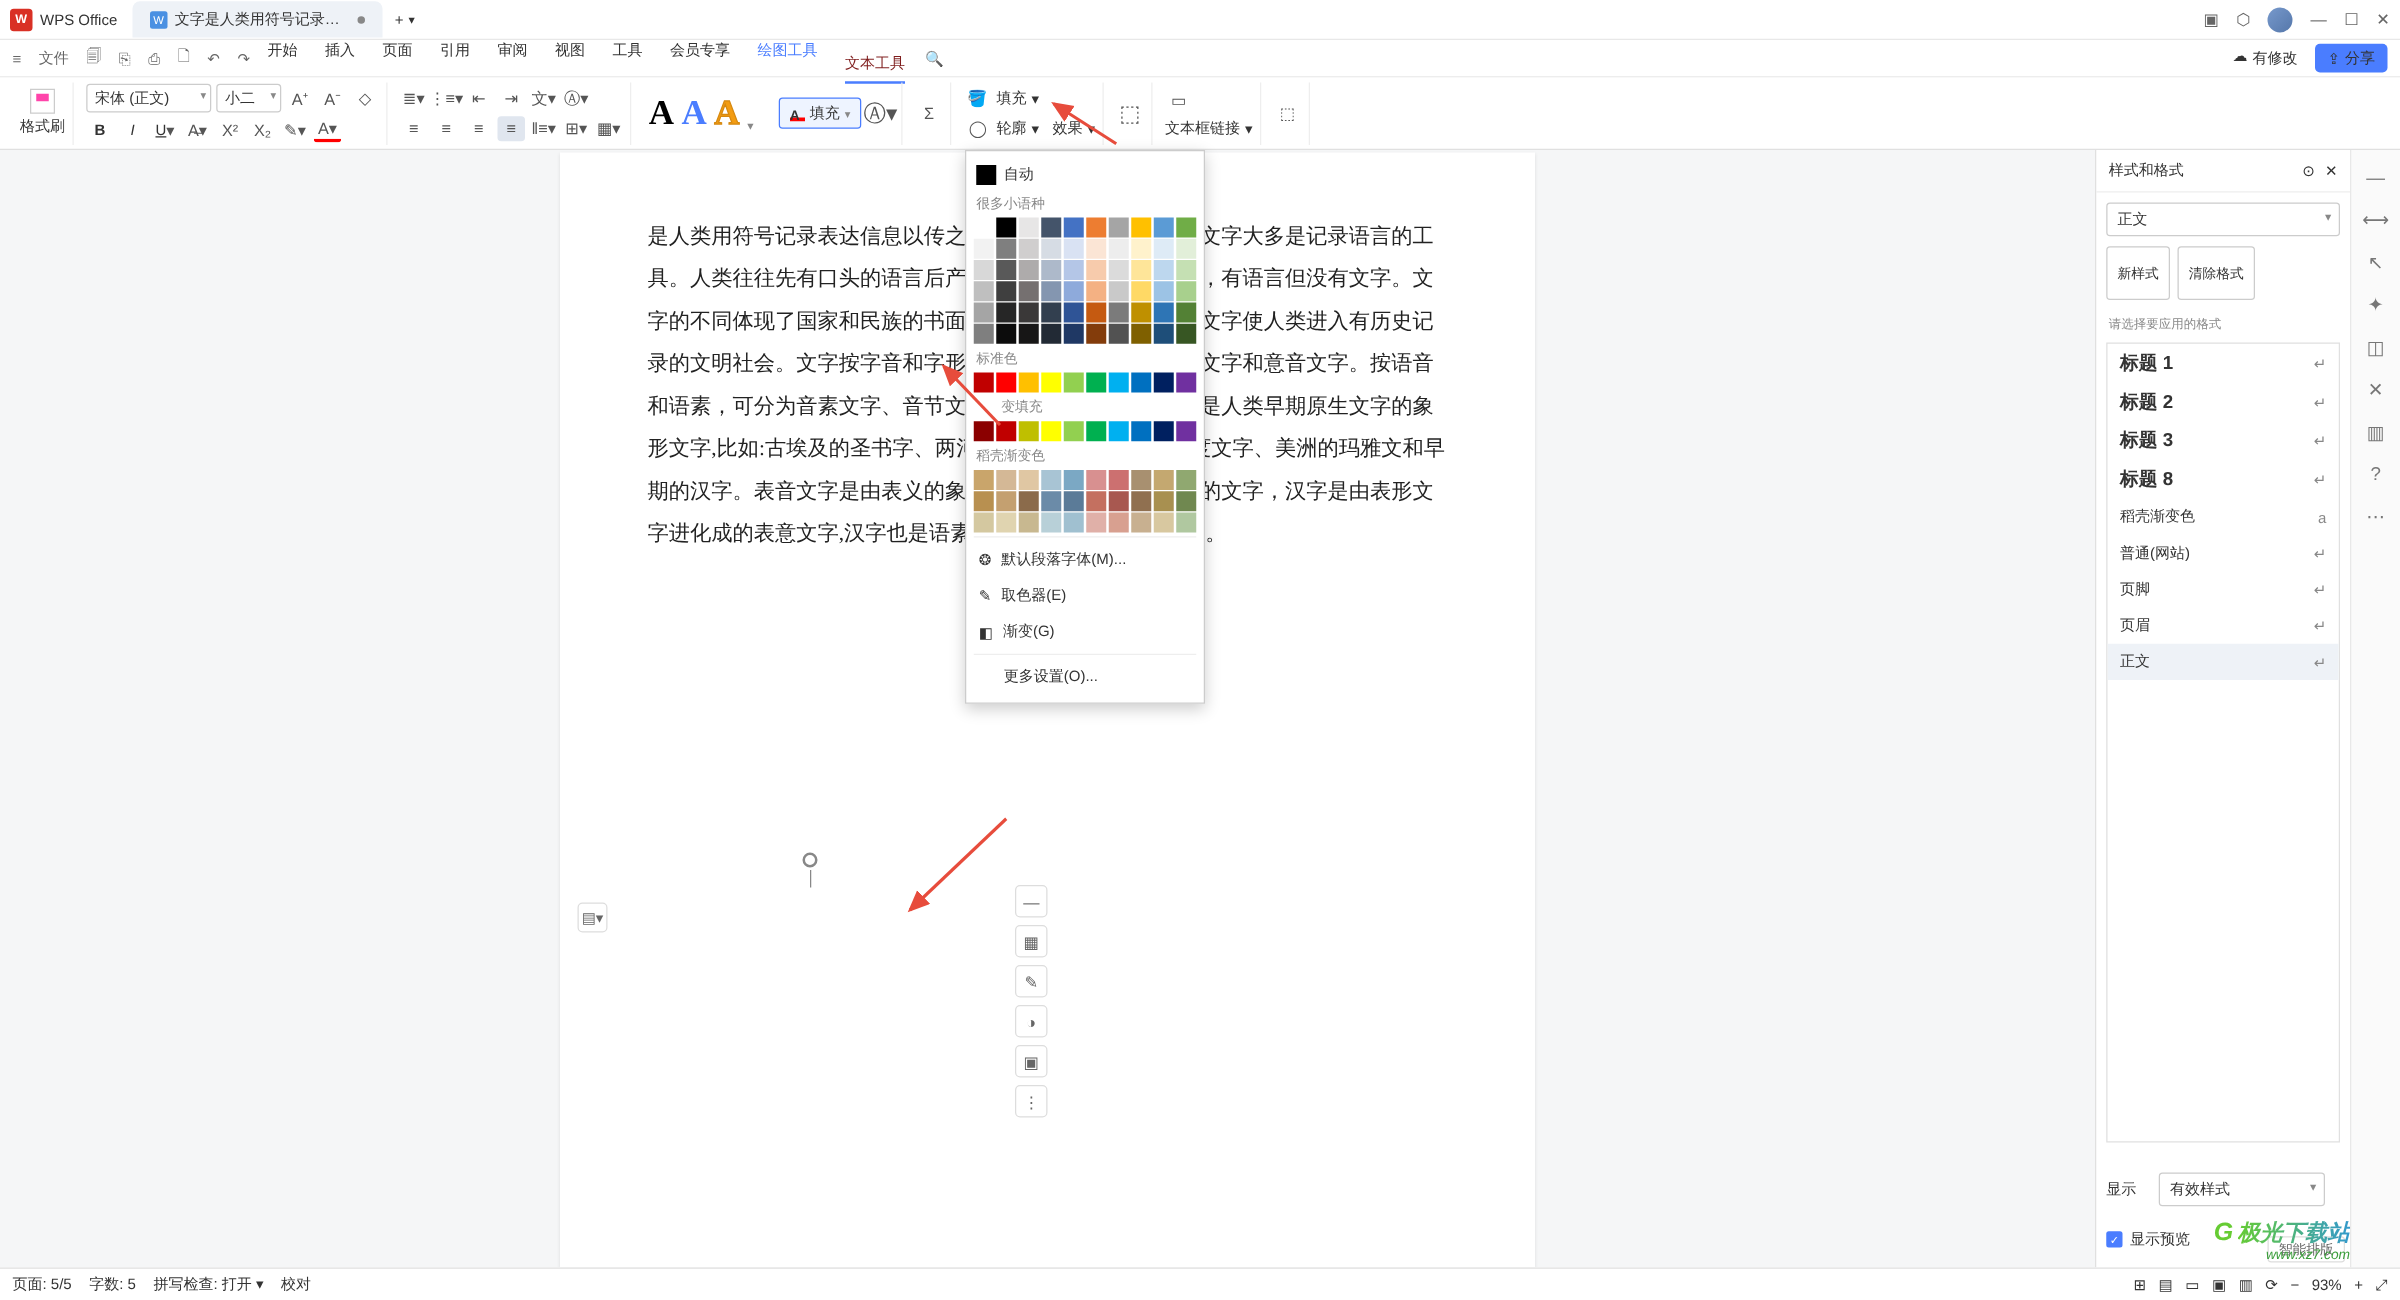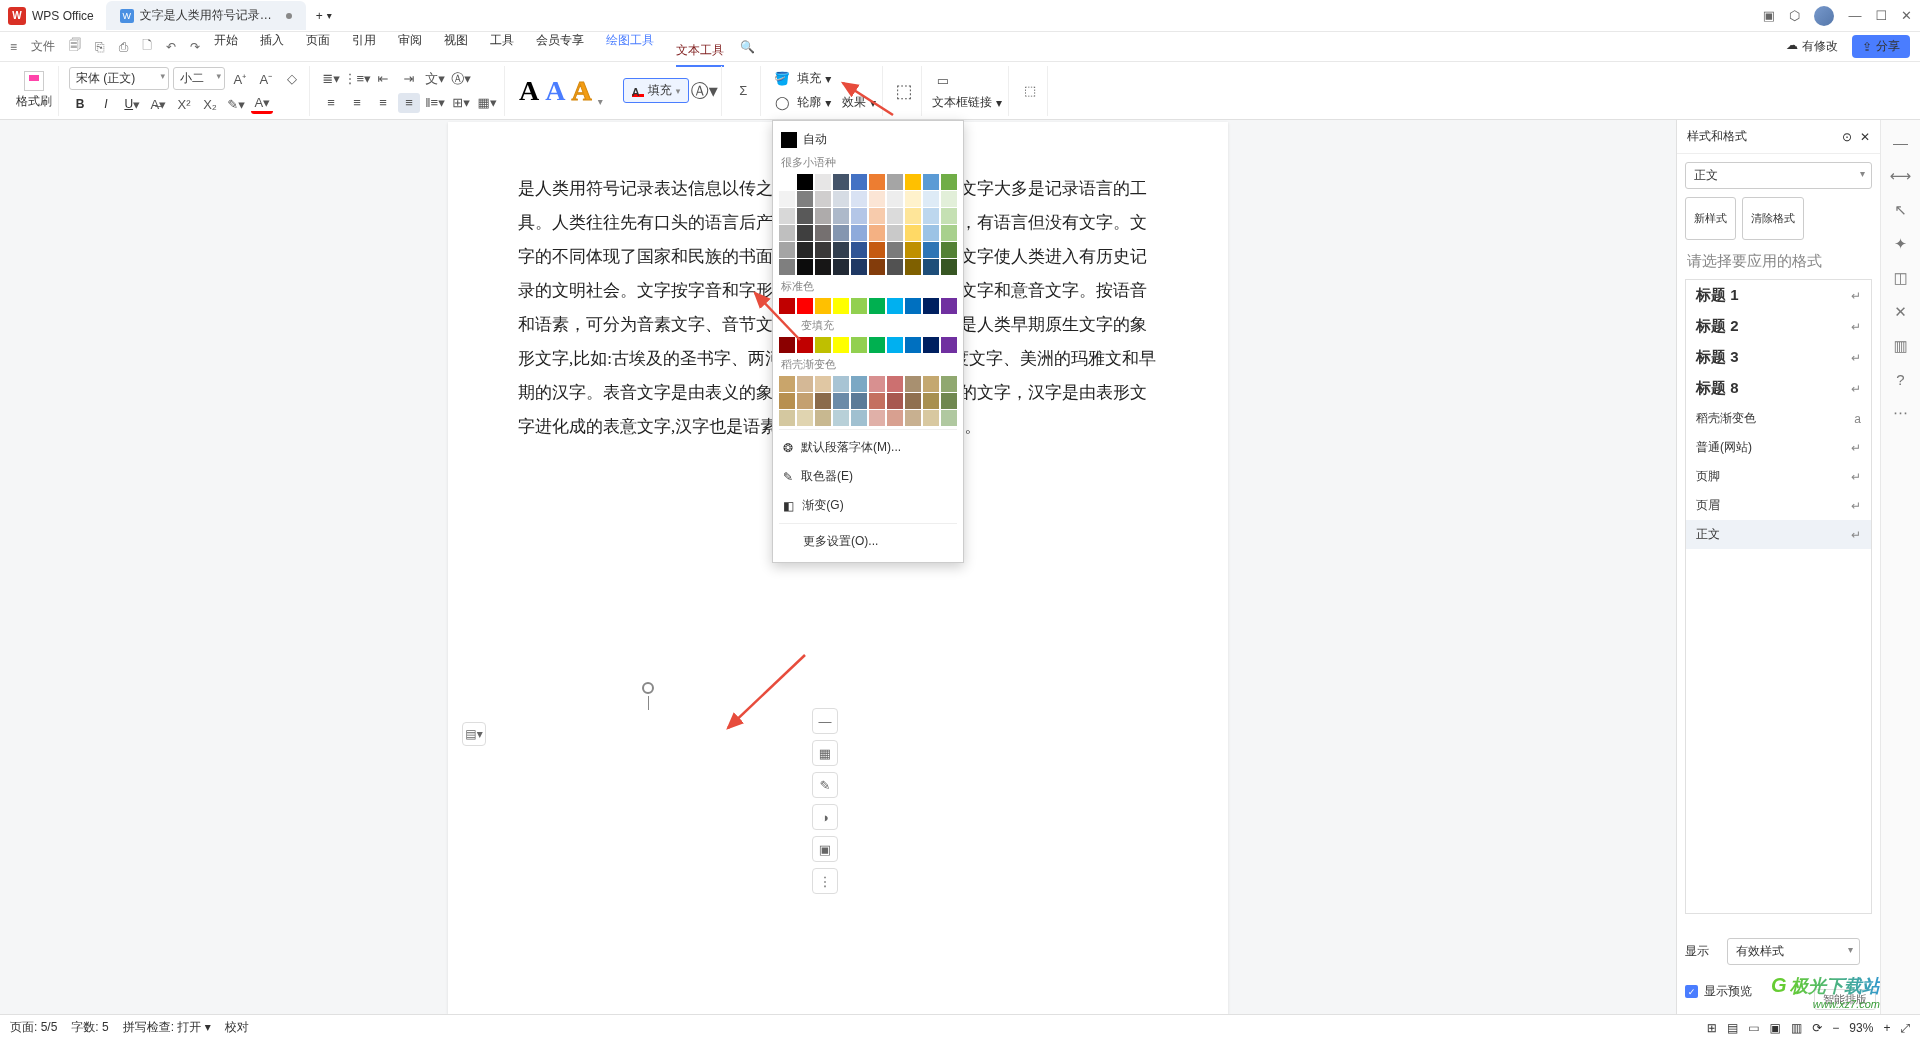--- a/index.html
+++ b/index.html
@@ -61,21 +61,21 @@
 .cp-sep{border-top:1px solid #eee;margin:3px 0}
 .arrow{position:absolute;pointer-events:none;z-index:200}
 .arrow svg{overflow:visible}
 .right-panel{position:absolute;top:120px;right:40px;width:204px;bottom:26px;background:#fff;border-left:1px solid #e0e0e0;display:flex;flex-direction:column}
 .rp-head{display:flex;align-items:center;padding:8px 10px;border-bottom:1px solid #eee}
 .rp-head-icons{margin-left:auto;display:flex;gap:8px;color:#888}
 .rp-sel{margin:8px;border:1px solid #ccc;padding:4px 8px;border-radius:3px;position:relative}
 .rp-sel::after{content:"▾";position:absolute;right:6px;top:5px;color:#888;font-size:10px}
 .rp-btns{display:flex;gap:6px;margin:0 8px 8px}
 .rp-btns span{border:1px solid #ccc;padding:13px 8px;border-radius:3px;font-size:11px}
-.rp-hint{padding:4px 10px;font-size:15px;color:#888}
+.rp-hint{padding:4px 10px;font-size:10px;color:#888}
 .style-list{flex:1;overflow:auto;border:1px solid #e0e0e0;margin:4px 8px}
 .style-item{display:flex;align-items:center;padding:6px 10px;justify-content:space-between}
 .style-item.sel{background:#eef2f7}
 .style-item .nm{font-size:15px;font-weight:bold}
 .style-item .nm.small{font-size:12px;font-weight:normal}
 .ret{color:#888}
 .rp-bottom{padding:8px}
 .rp-bottom-row{display:flex;align-items:center;gap:6px;margin-bottom:6px}
 .ck{width:13px;height:13px;background:#4a7dff;border-radius:2px;display:inline-flex;align-items:center;justify-content:center;color:#fff;font-size:9px}
 .rail{position:absolute;top:120px;right:0;width:40px;bottom:26px;background:#fafafa;border-left:1px solid #e8e8e8;display:flex;flex-direction:column;align-items:center;gap:16px;padding-top:14px}

